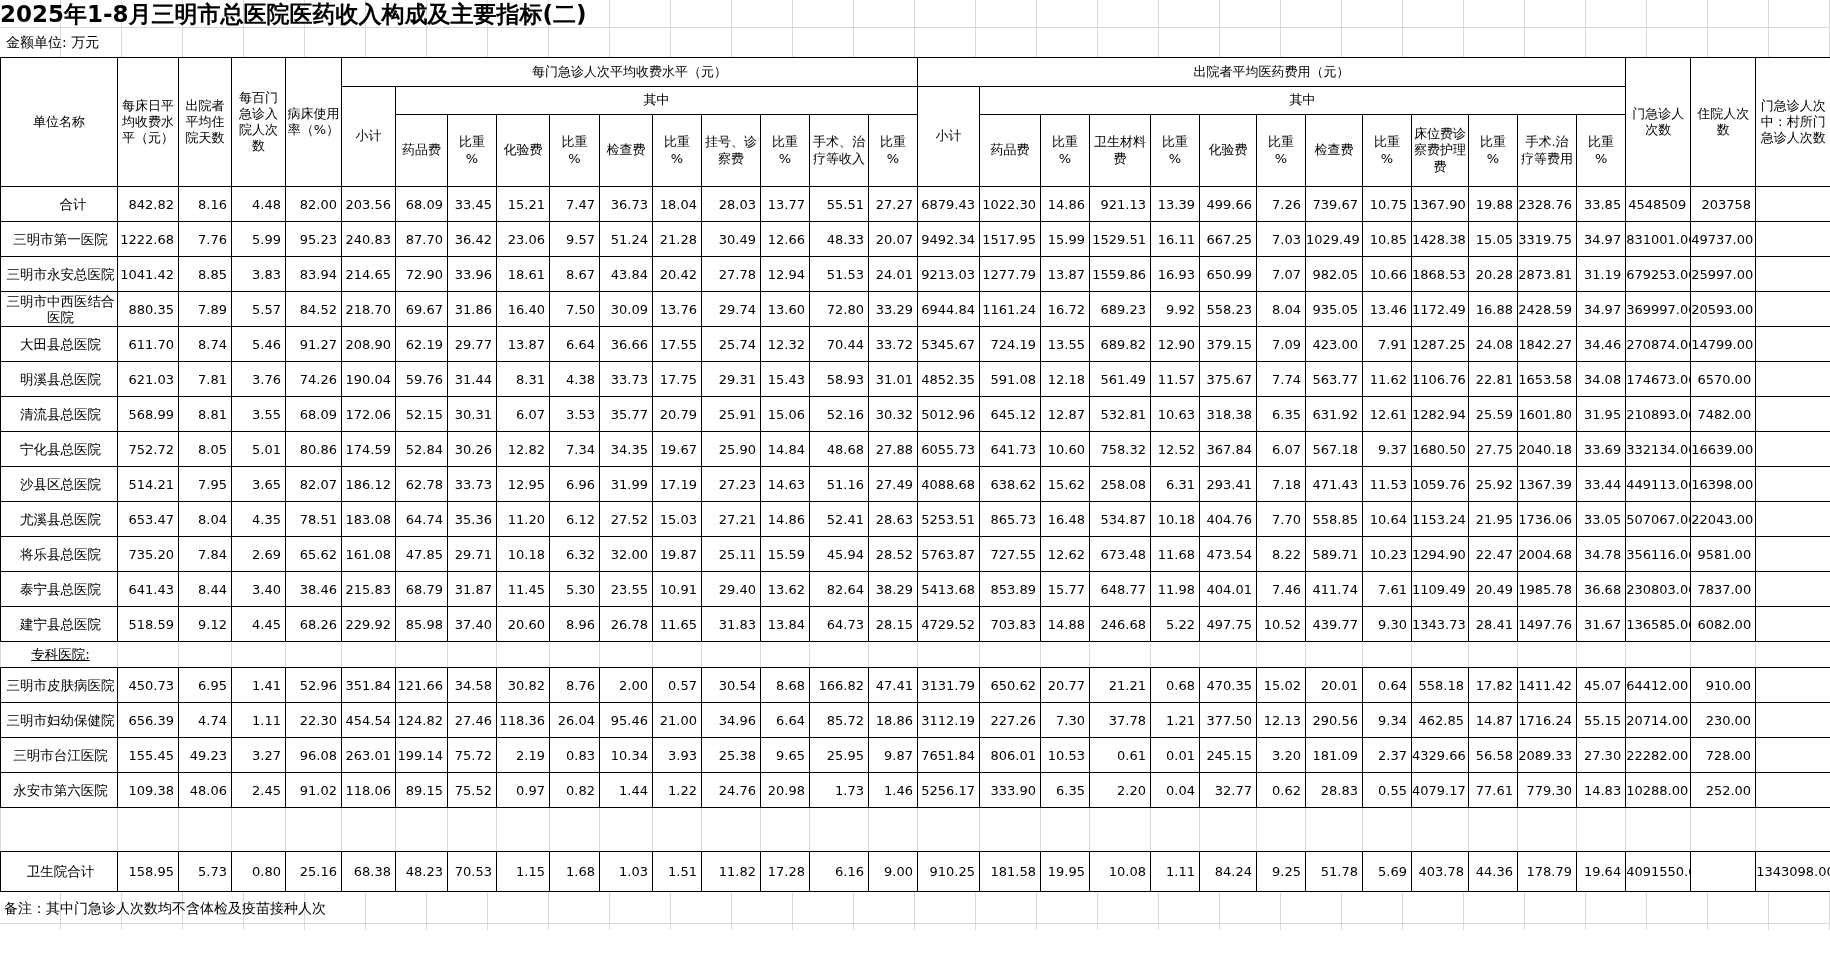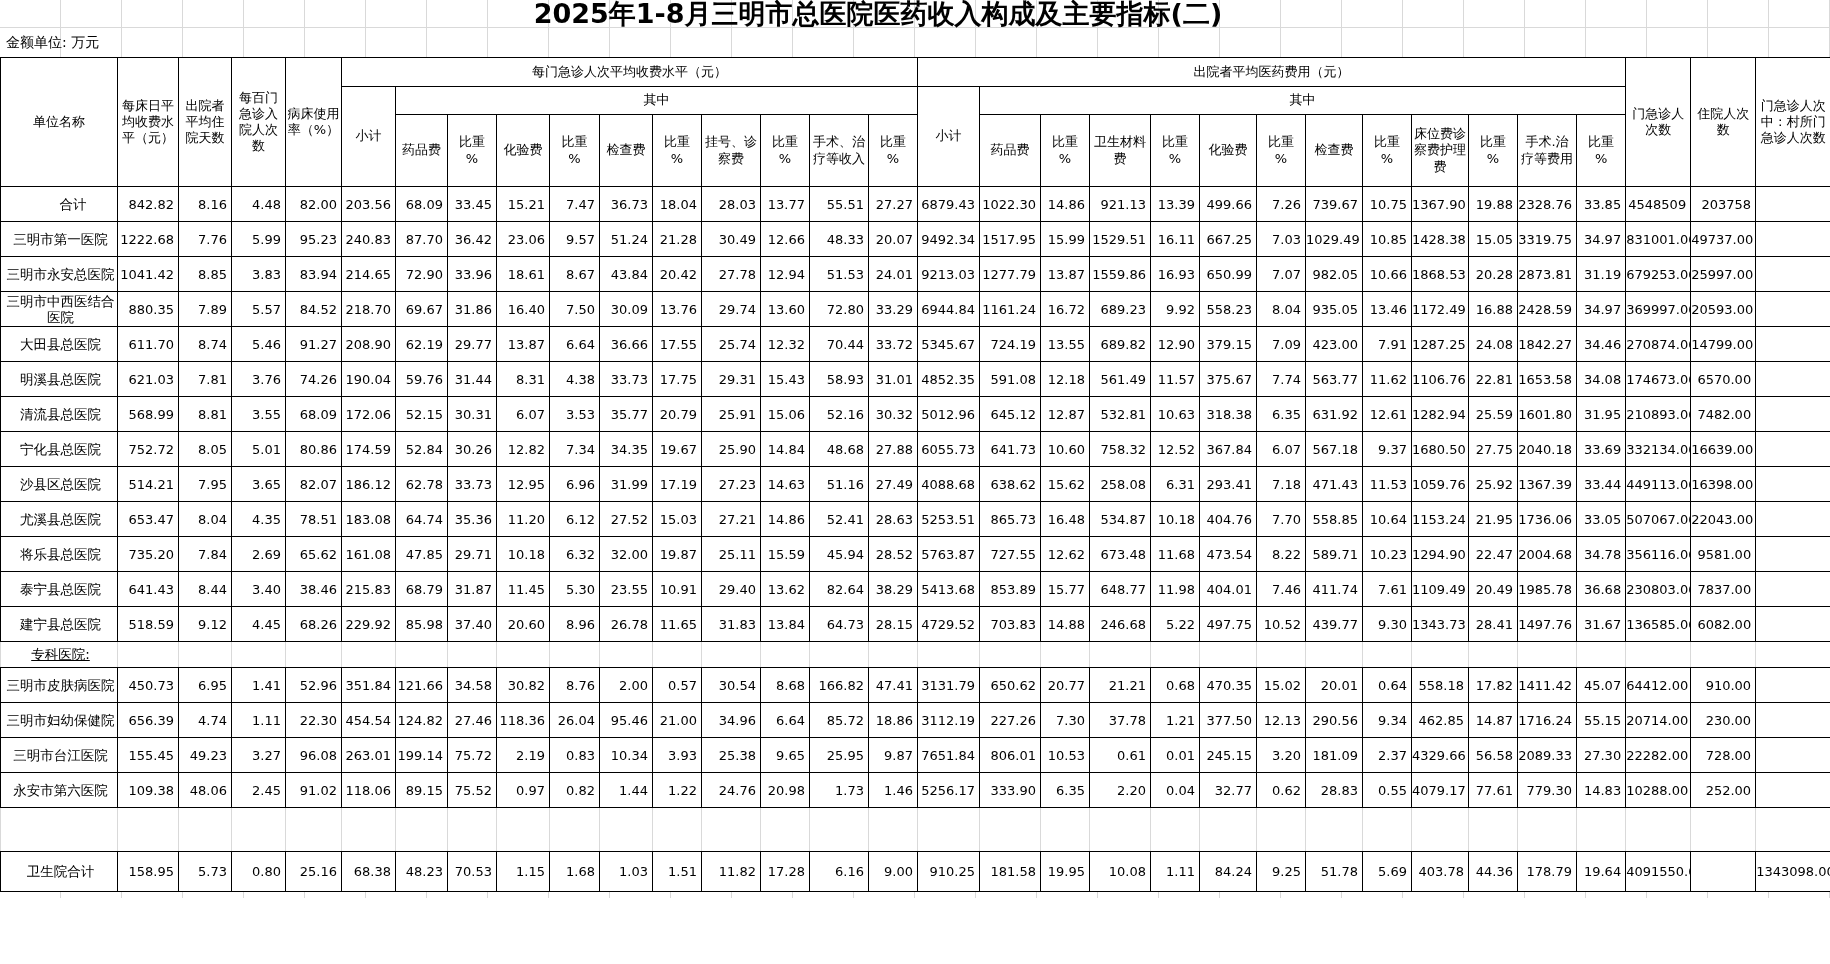--- a/index.html
+++ b/index.html
@@ -12,22 +12,22 @@
   .sheet { position: relative; width: 1830px; height: 964px; background: #fff; }
 
   
   .gridv {
     background-image: repeating-linear-gradient(
       to right, transparent 0px, transparent 60px, #d9d9d9 60px, #d9d9d9 61px);
   }
 
   .title-row { height: 28px; border-bottom: 1px solid #d9d9d9; position: relative; }
   .title-text {
-    position: absolute; left: 16px; top: 0; width: 1724px; line-height: 28px;
-    text-align: center; font-weight: bold; font-size: 27px;
+    position: absolute; left: 0; top: 0; width: 1724px; line-height: 28px;
+    font-weight: bold; font-size: 23px;
     font-family: "DejaVu Sans", "Liberation Sans", sans-serif;
   }
   .unit-row { height: 29px; line-height: 29px; font-size: 14px; padding-left: 6px; }
 
   table { border-collapse: collapse; table-layout: fixed; width: 1830px; }
   th, td { border: 1px solid #000; overflow: hidden; font-weight: normal; }
 
   thead th {
     font-size: 13px; text-align: center; vertical-align: middle;
     white-space: pre-line; line-height: 1.25; padding: 1px;
@@ -837,15 +837,16 @@
           <td class="num">44.36</td>
           <td class="num">178.79</td>
           <td class="num">19.64</td>
           <td class="num">4091550.00</td>
           <td class="num"></td>
           <td class="num">1343098.00</td>
         </tr>
       </tbody>
   </table>
 
+  <div class="note-row gridv">备注：其中门急诊人次数均不含体检及疫苗接种人次</div>
   <div class="bottom-strip gridv"></div>
 
 </div>
 
 </body></html>

